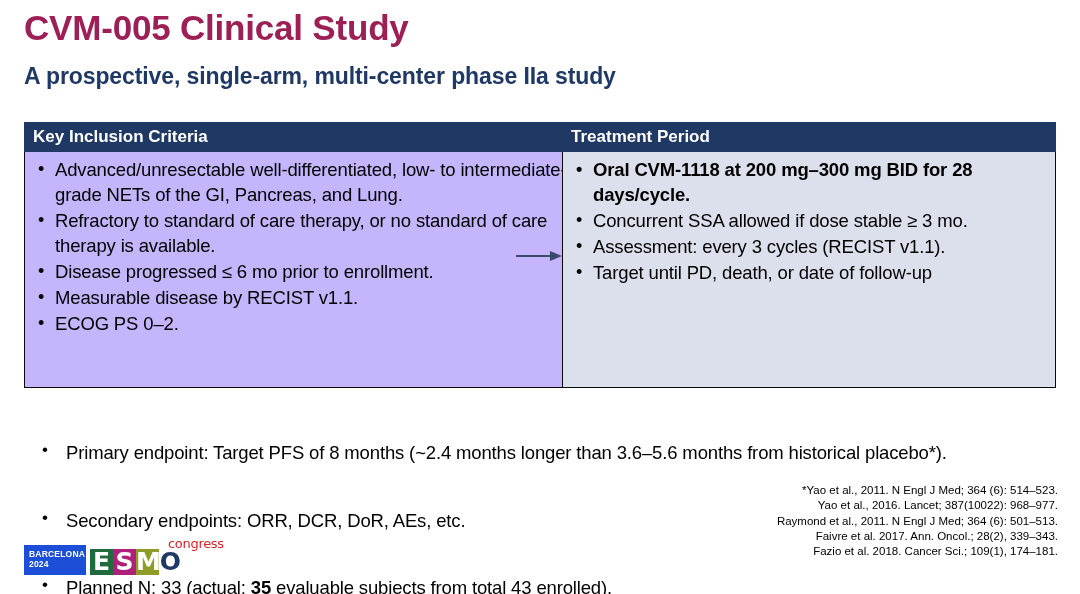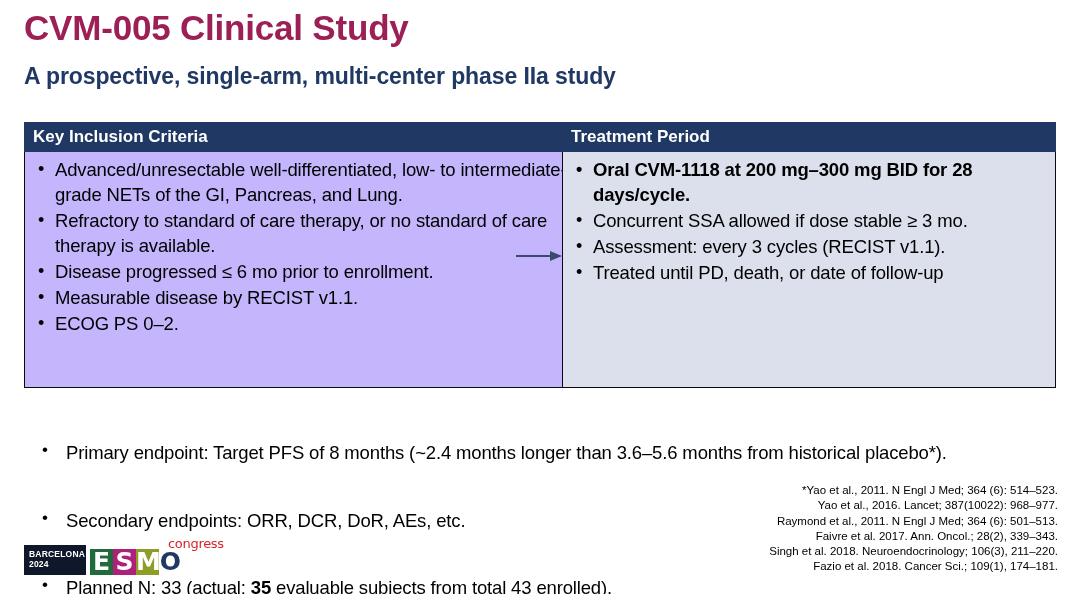--- a/index.html
+++ b/index.html
@@ -152,21 +152,21 @@
   
   #esmo-logo {
     position: absolute;
     left: 24px;
     top: 541px;
     height: 34px;
     display: flex;
     align-items: flex-end;
   }
   #barcelona-badge {
-    background: #0f172a;
+    background: #1d4ed8;
     color: #ffffff;
     width: 62px;
     height: 30px;
     box-sizing: border-box;
     padding: 4px 0 6px 5px;
     font-size: 8.5px;
     font-weight: bold;
     line-height: 1.2;
     letter-spacing: 0.2px;
   }
@@ -226,37 +226,36 @@
   <polygon points="34,1 46,6 34,11" fill="#3B4A6B"></polygon>
 </svg>
 
 <div class="panel" id="panel-treatment">
   <div class="panel-header">Treatment Period</div>
   <div class="panel-body">
     <ul class="bullets">
       <li class="bold">Oral CVM-1118 at 200 mg–300 mg BID for 28 days/cycle.</li>
       <li>Concurrent SSA allowed if dose stable ≥ 3 mo.</li>
       <li>Assessment: every 3 cycles (RECIST v1.1).</li>
-      <li>Treated until PD, death, or date of follow-up</li>
+      <li>Target until PD, death, or date of follow-up</li>
     </ul>
   </div>
 </div>
 
 <ul class="bullets" id="endpoints-list">
   <li>Primary endpoint: Target PFS of 8 months (~2.4 months longer than 3.6–5.6 months from historical placebo*).</li>
   <li>Secondary endpoints: ORR, DCR, DoR, AEs, etc.</li>
   <li><span>Planned N: 33 (actual: </span><b class="inline-bold">35</b><span> evaluable subjects from total 43 enrolled).</span></li>
 </ul>
 
 <div id="references">
   <div>*Yao et al., 2011. N Engl J Med; 364 (6): 514–523.</div>
   <div>Yao et al., 2016. Lancet; 387(10022): 968–977.</div>
   <div>Raymond et al., 2011. N Engl J Med; 364 (6): 501–513.</div>
   <div>Faivre et al. 2017. Ann. Oncol.; 28(2), 339–343.</div>
-  <div>Singh et al. 2018. Neuroendocrinology; 106(3), 211–220.</div>
   <div>Fazio et al. 2018. Cancer Sci.; 109(1), 174–181.</div>
 </div>
 
 <div id="esmo-logo">
   <div id="barcelona-badge">
     <div>BARCELONA</div>
     <div>2024</div>
   </div>
   <div id="esmo-wordmark">
     <div class="esmo-letter" id="esmo-e">E</div>

